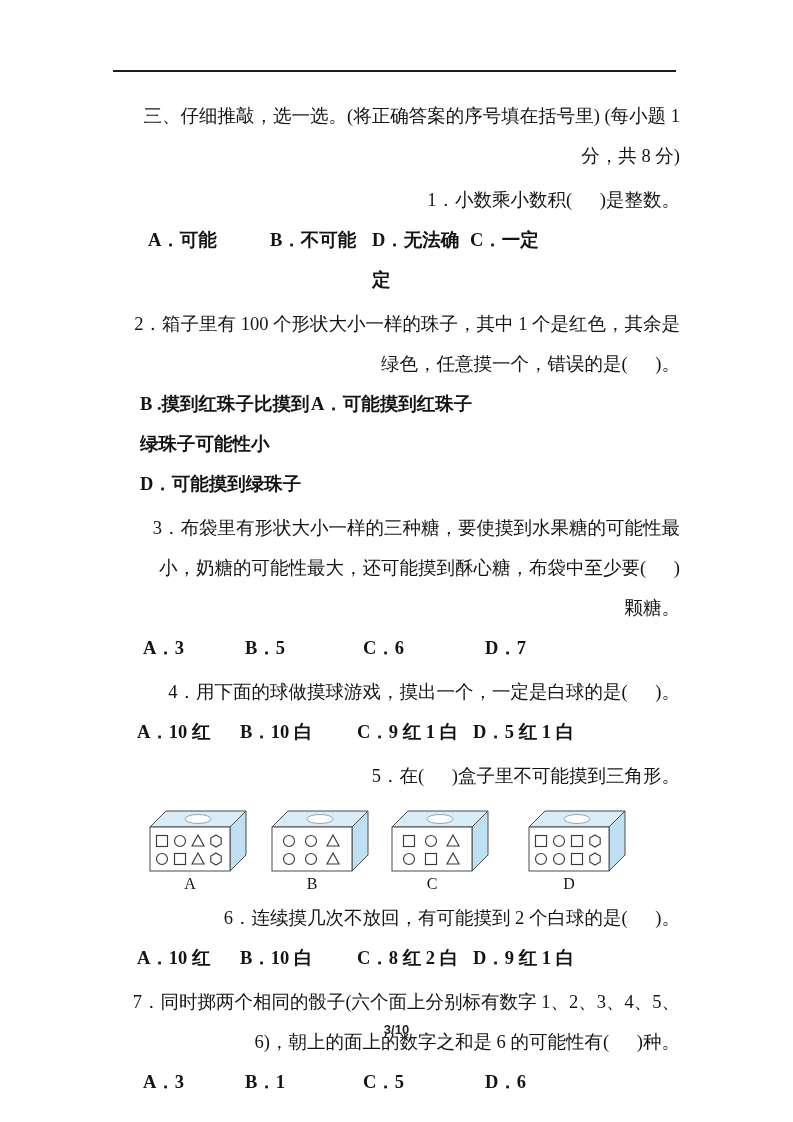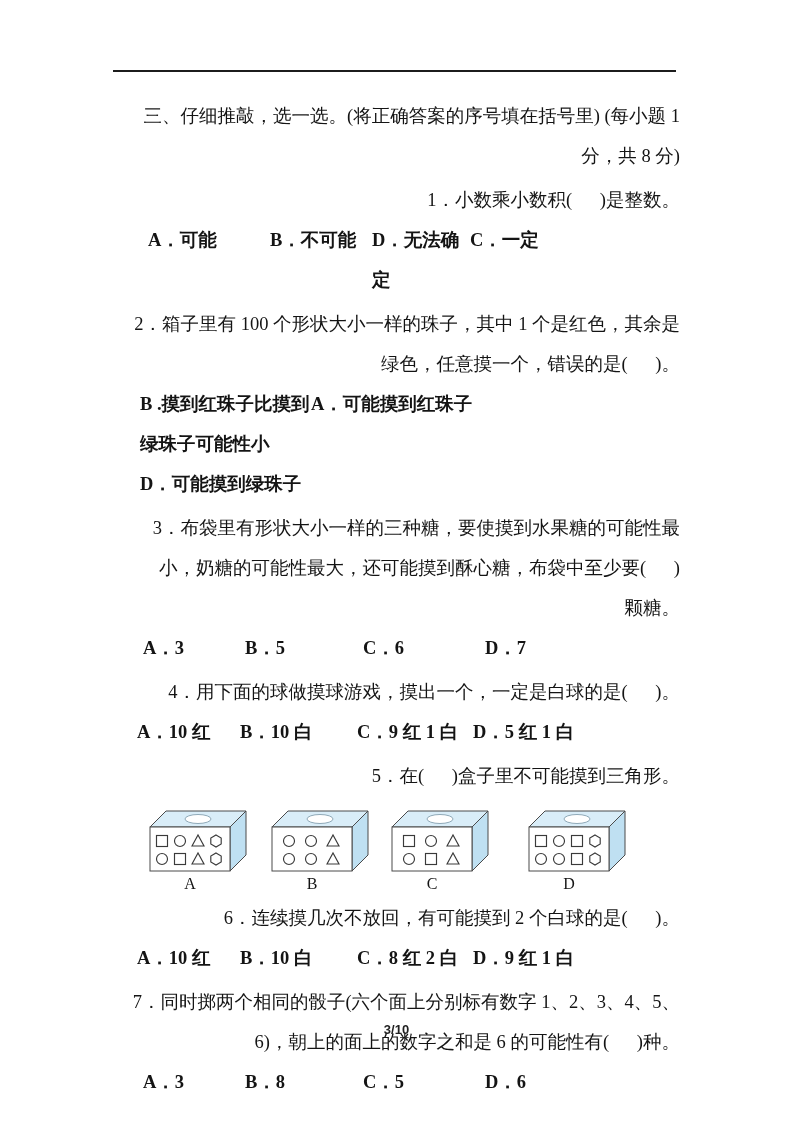--- a/index.html
+++ b/index.html
@@ -169,21 +169,21 @@
         <span>C．8 红 2 白</span>
         <span>D．9 红 1 白</span>
       </div>
     </div>
 
     <div class="qblock">
       <div class="ln first"><span>7．</span><span>同时掷两个相同的骰子(六个面上分别标有数字 1、2、3、4、5、</span></div>
       <div class="ln">6)，朝上的面上的数字之和是 6 的可能性有(      )种。</div>
       <div class="opts opts-num">
         <span>A．3</span>
-        <span>B．8</span>
+        <span>B．1</span>
         <span>C．5</span>
         <span>D．6</span>
       </div>
     </div>
 
   </div>
 
   <div class="footer">3/10</div>
 </div>
 

